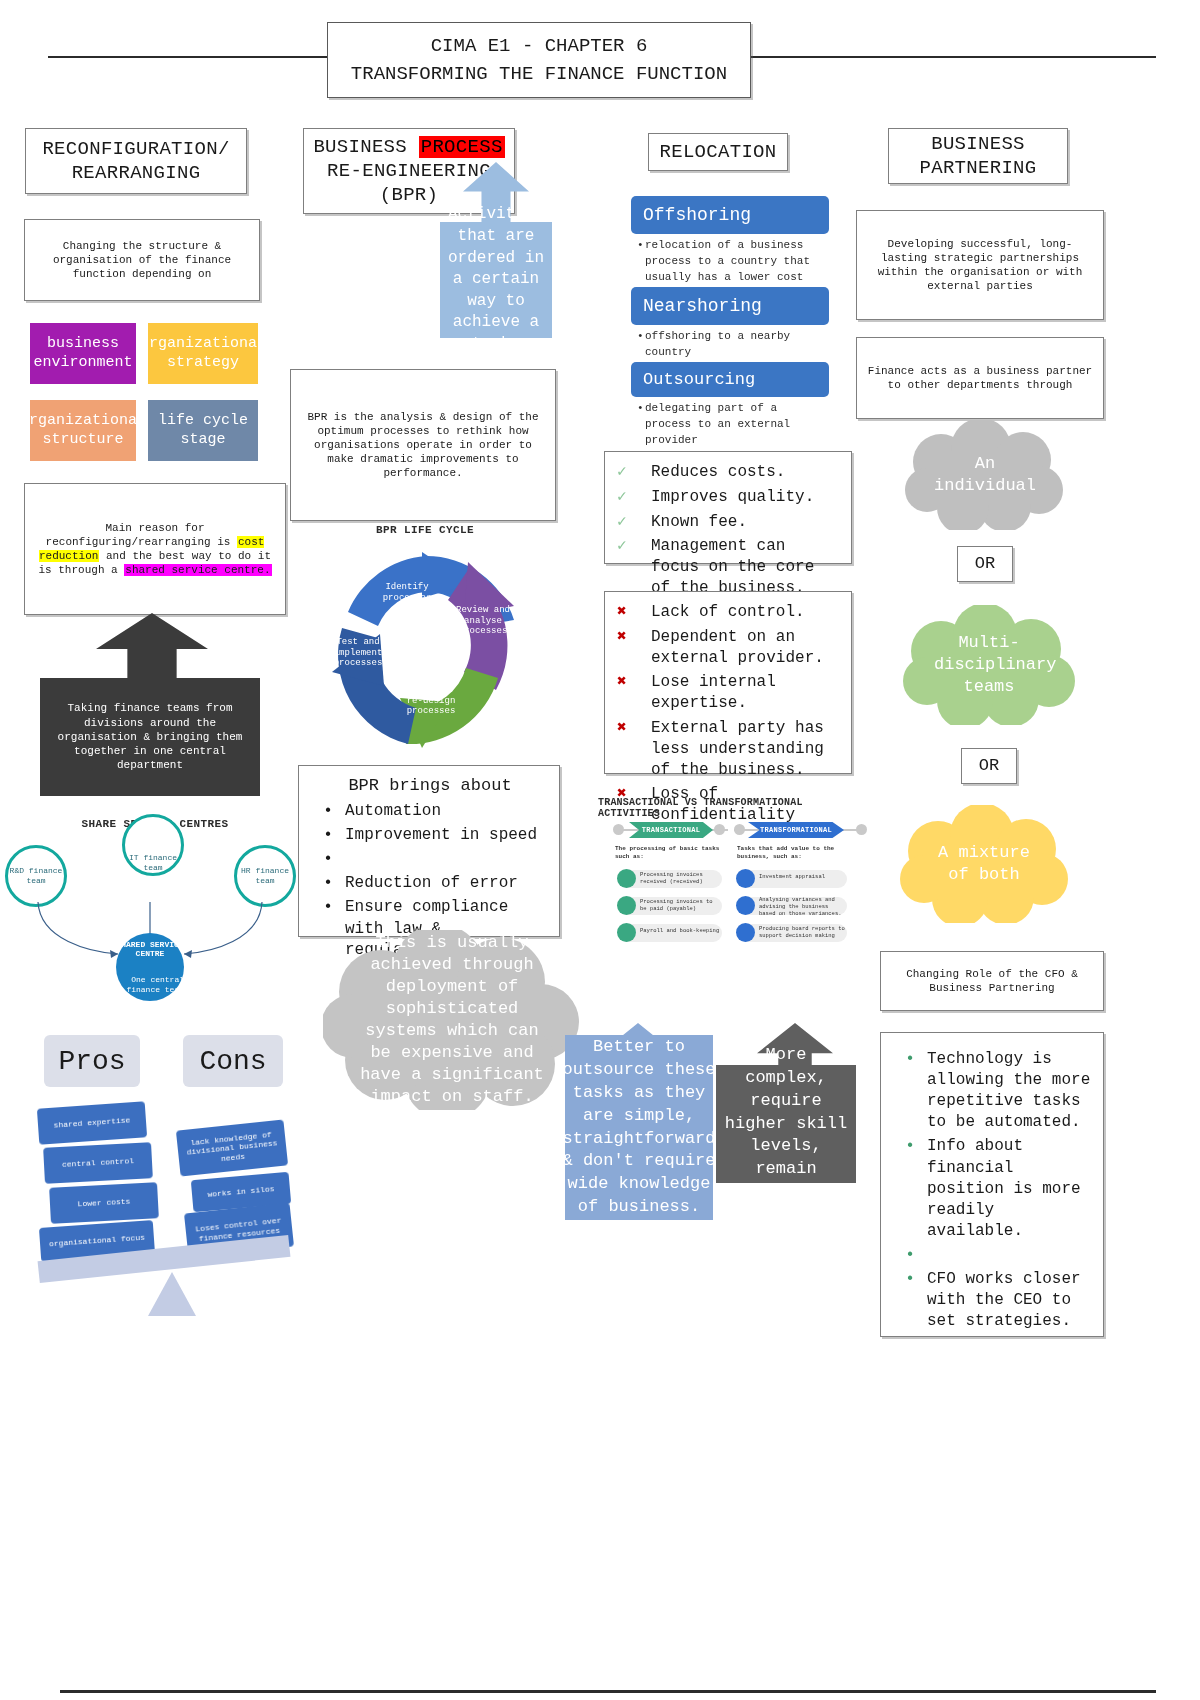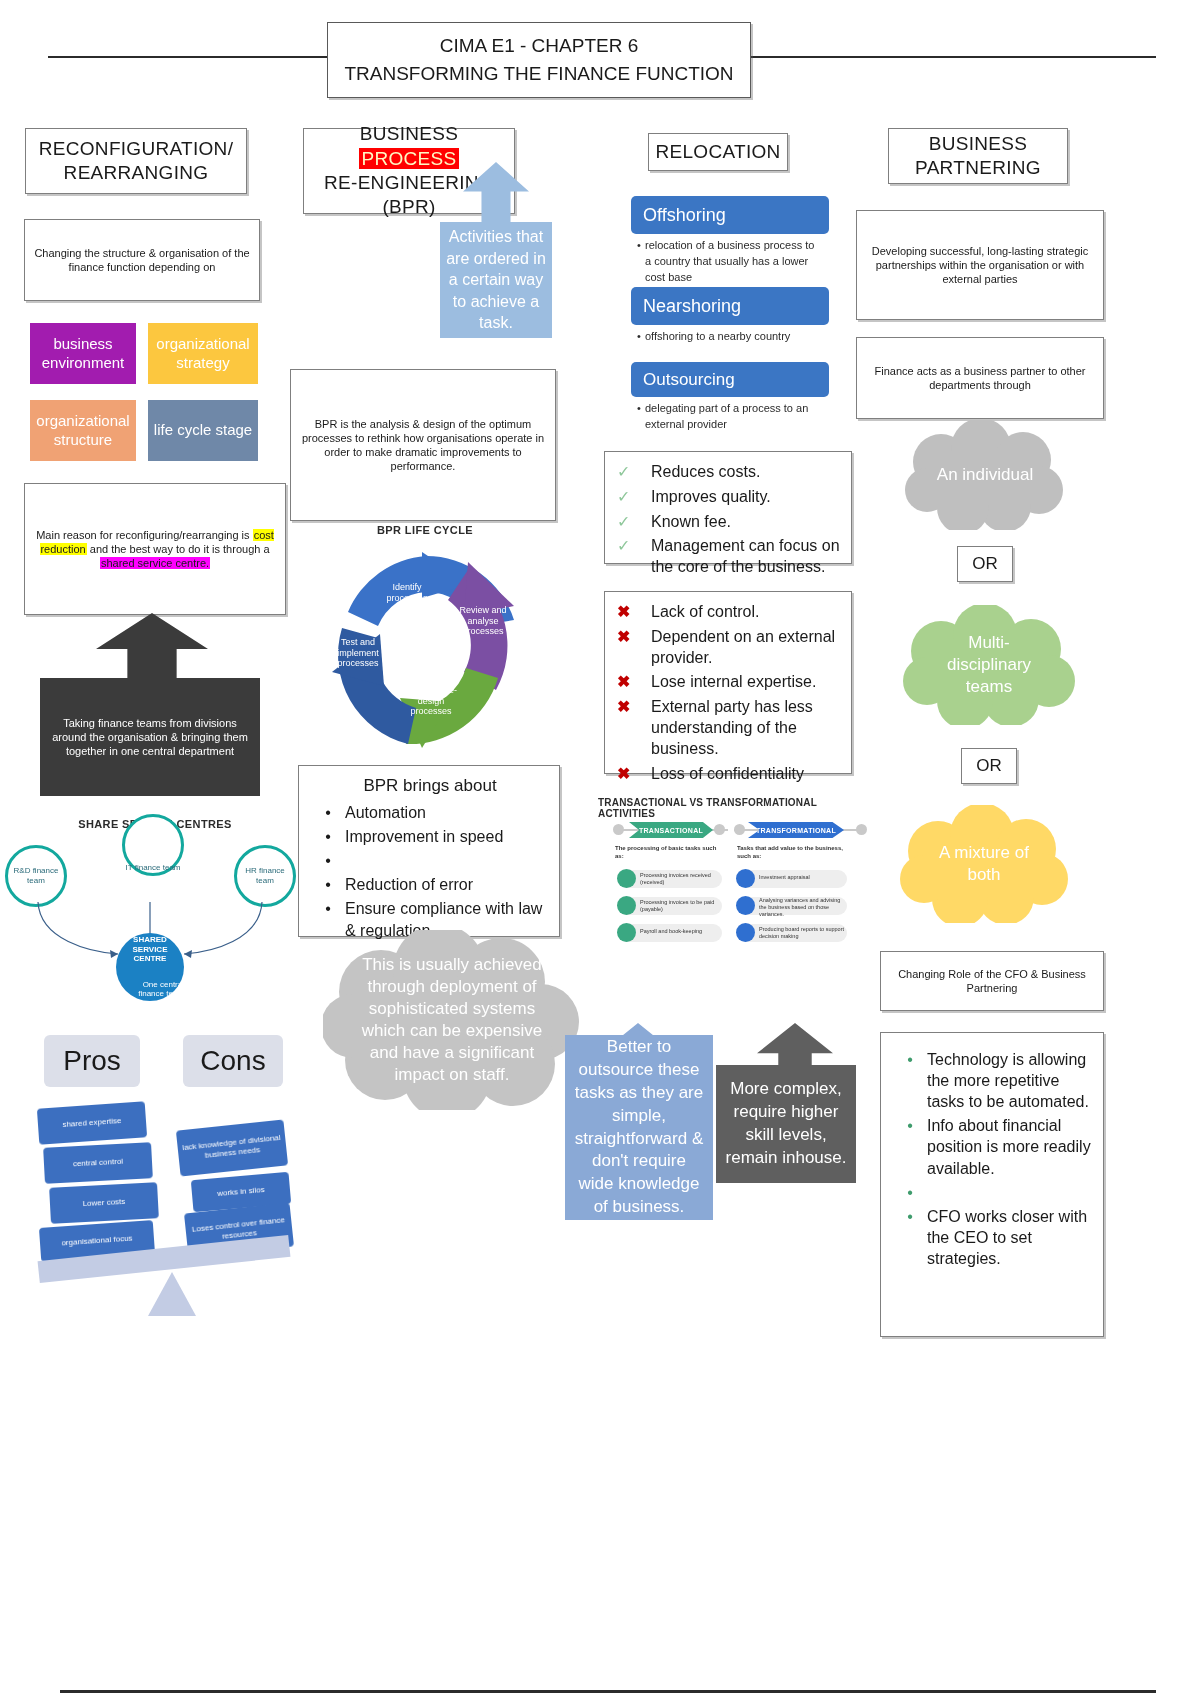--- a/index.html
+++ b/index.html
@@ -1,21 +1,21 @@
 <!DOCTYPE html>
 <html><head>
 <meta charset="utf-8">
 <style>
   html,body{margin:0;padding:0;}
   body{
     width:1200px;height:1700px;background:#ffffff;
     font-family:"Liberation Sans", sans-serif;
     color:#1a1a1a;position:relative;overflow:hidden;
   }
-  .page{position:relative;width:1200px;height:1567px;}
+  .page{position:relative;width:1200px;height:1567px;font-family:Liberation Mono, monospace;}
 
   
   .abs{position:absolute;box-sizing:border-box;}
   .box{
     border:1.5px solid #7f7f7f;background:#fff;
     text-align:center;display:flex;align-items:center;justify-content:center;
     padding:6px 8px;line-height:1.28;
   }
   .shadowbox{box-shadow:2px 2px 0 rgba(90,90,90,.35);}
   .hdr{font-size:19px;letter-spacing:.3px;}
@@ -24,21 +24,21 @@
   .rule{position:absolute;height:2px;background:#2b2b2b;}
 
   
   #title-box{left:327px;top:22px;width:424px;height:76px;
     border:1.5px solid #595959;font-size:19px;flex-direction:column;}
   #title-box div{line-height:1.5;}
 
   
   .hl-yellow{background:#ffff00;padding:0 1px;}
   .hl-magenta{background:#ff00ff;padding:0 1px;}
-  .hl-red{background:#ff0000;color:#fef9c3;padding:0 2px;}
+  .hl-red{background:#ff0000;color:#000000;padding:0 2px;}
 
   
   .tile{display:flex;align-items:center;justify-content:center;text-align:center;
     color:#ffffff;font-size:15px;line-height:1.25;}
 
   
   .dark{background:#3b3b3b;color:#ffffff;}
 
   
   .arrow-up{clip-path:polygon(50% 0,100% 46%,72% 46%,72% 100%,28% 100%,28% 46%,0 46%);}

